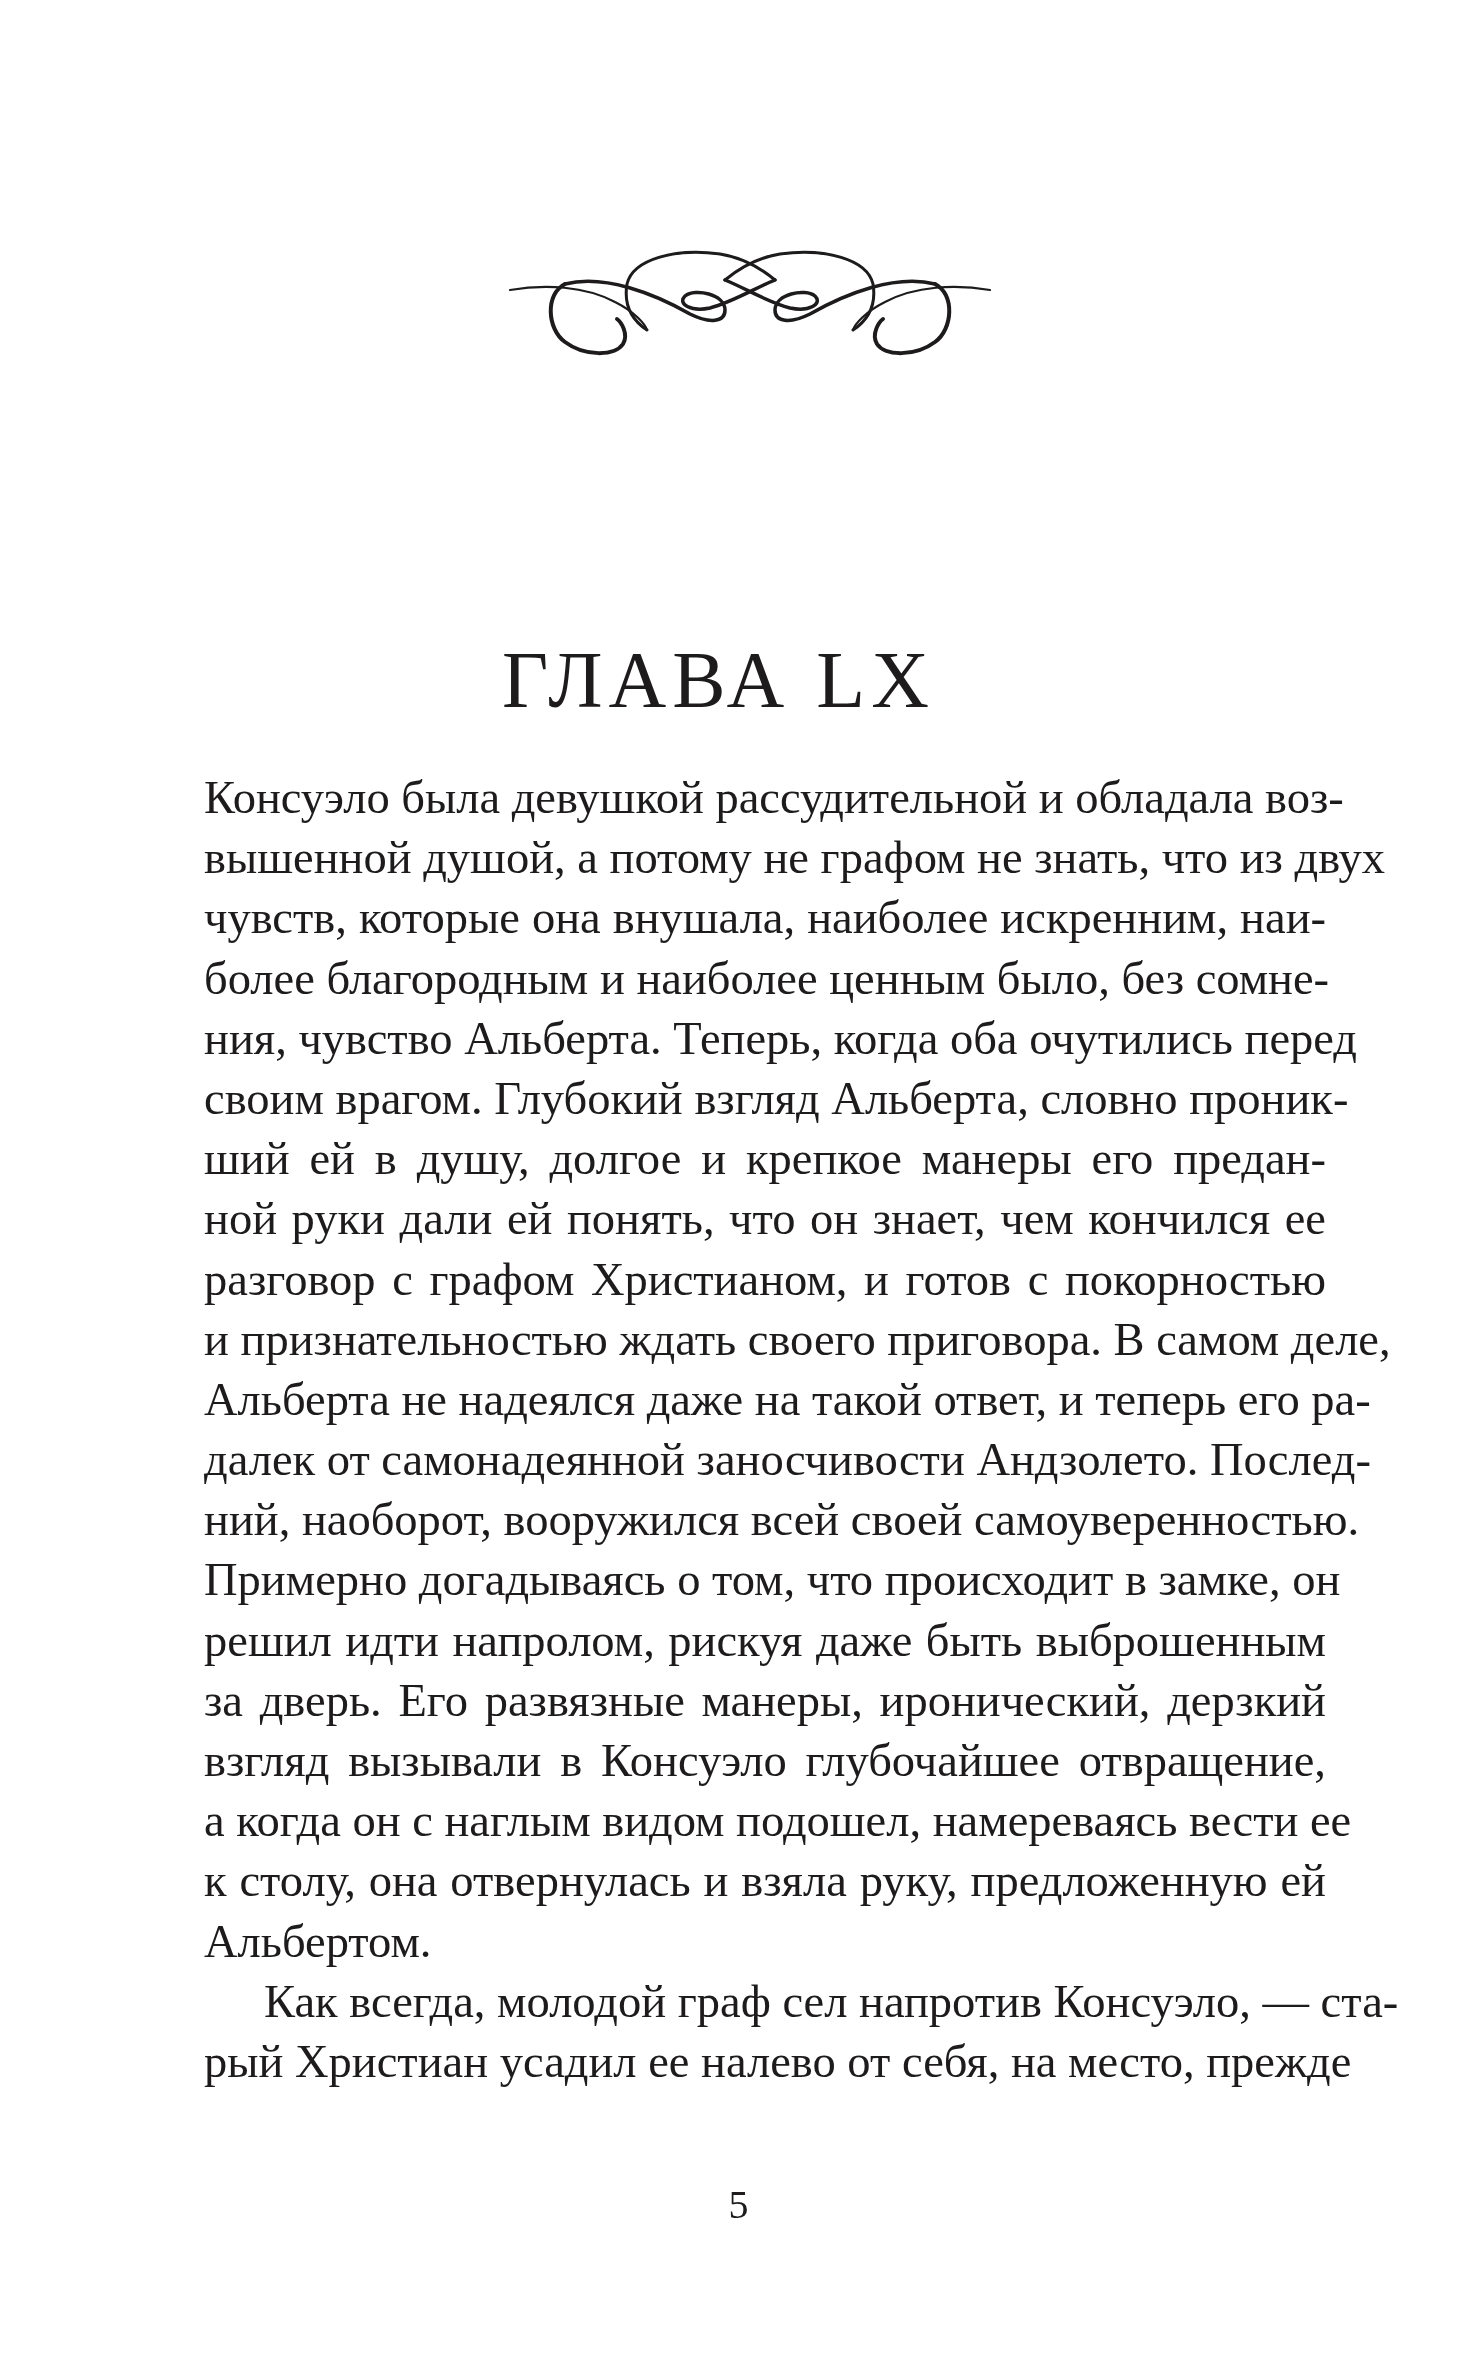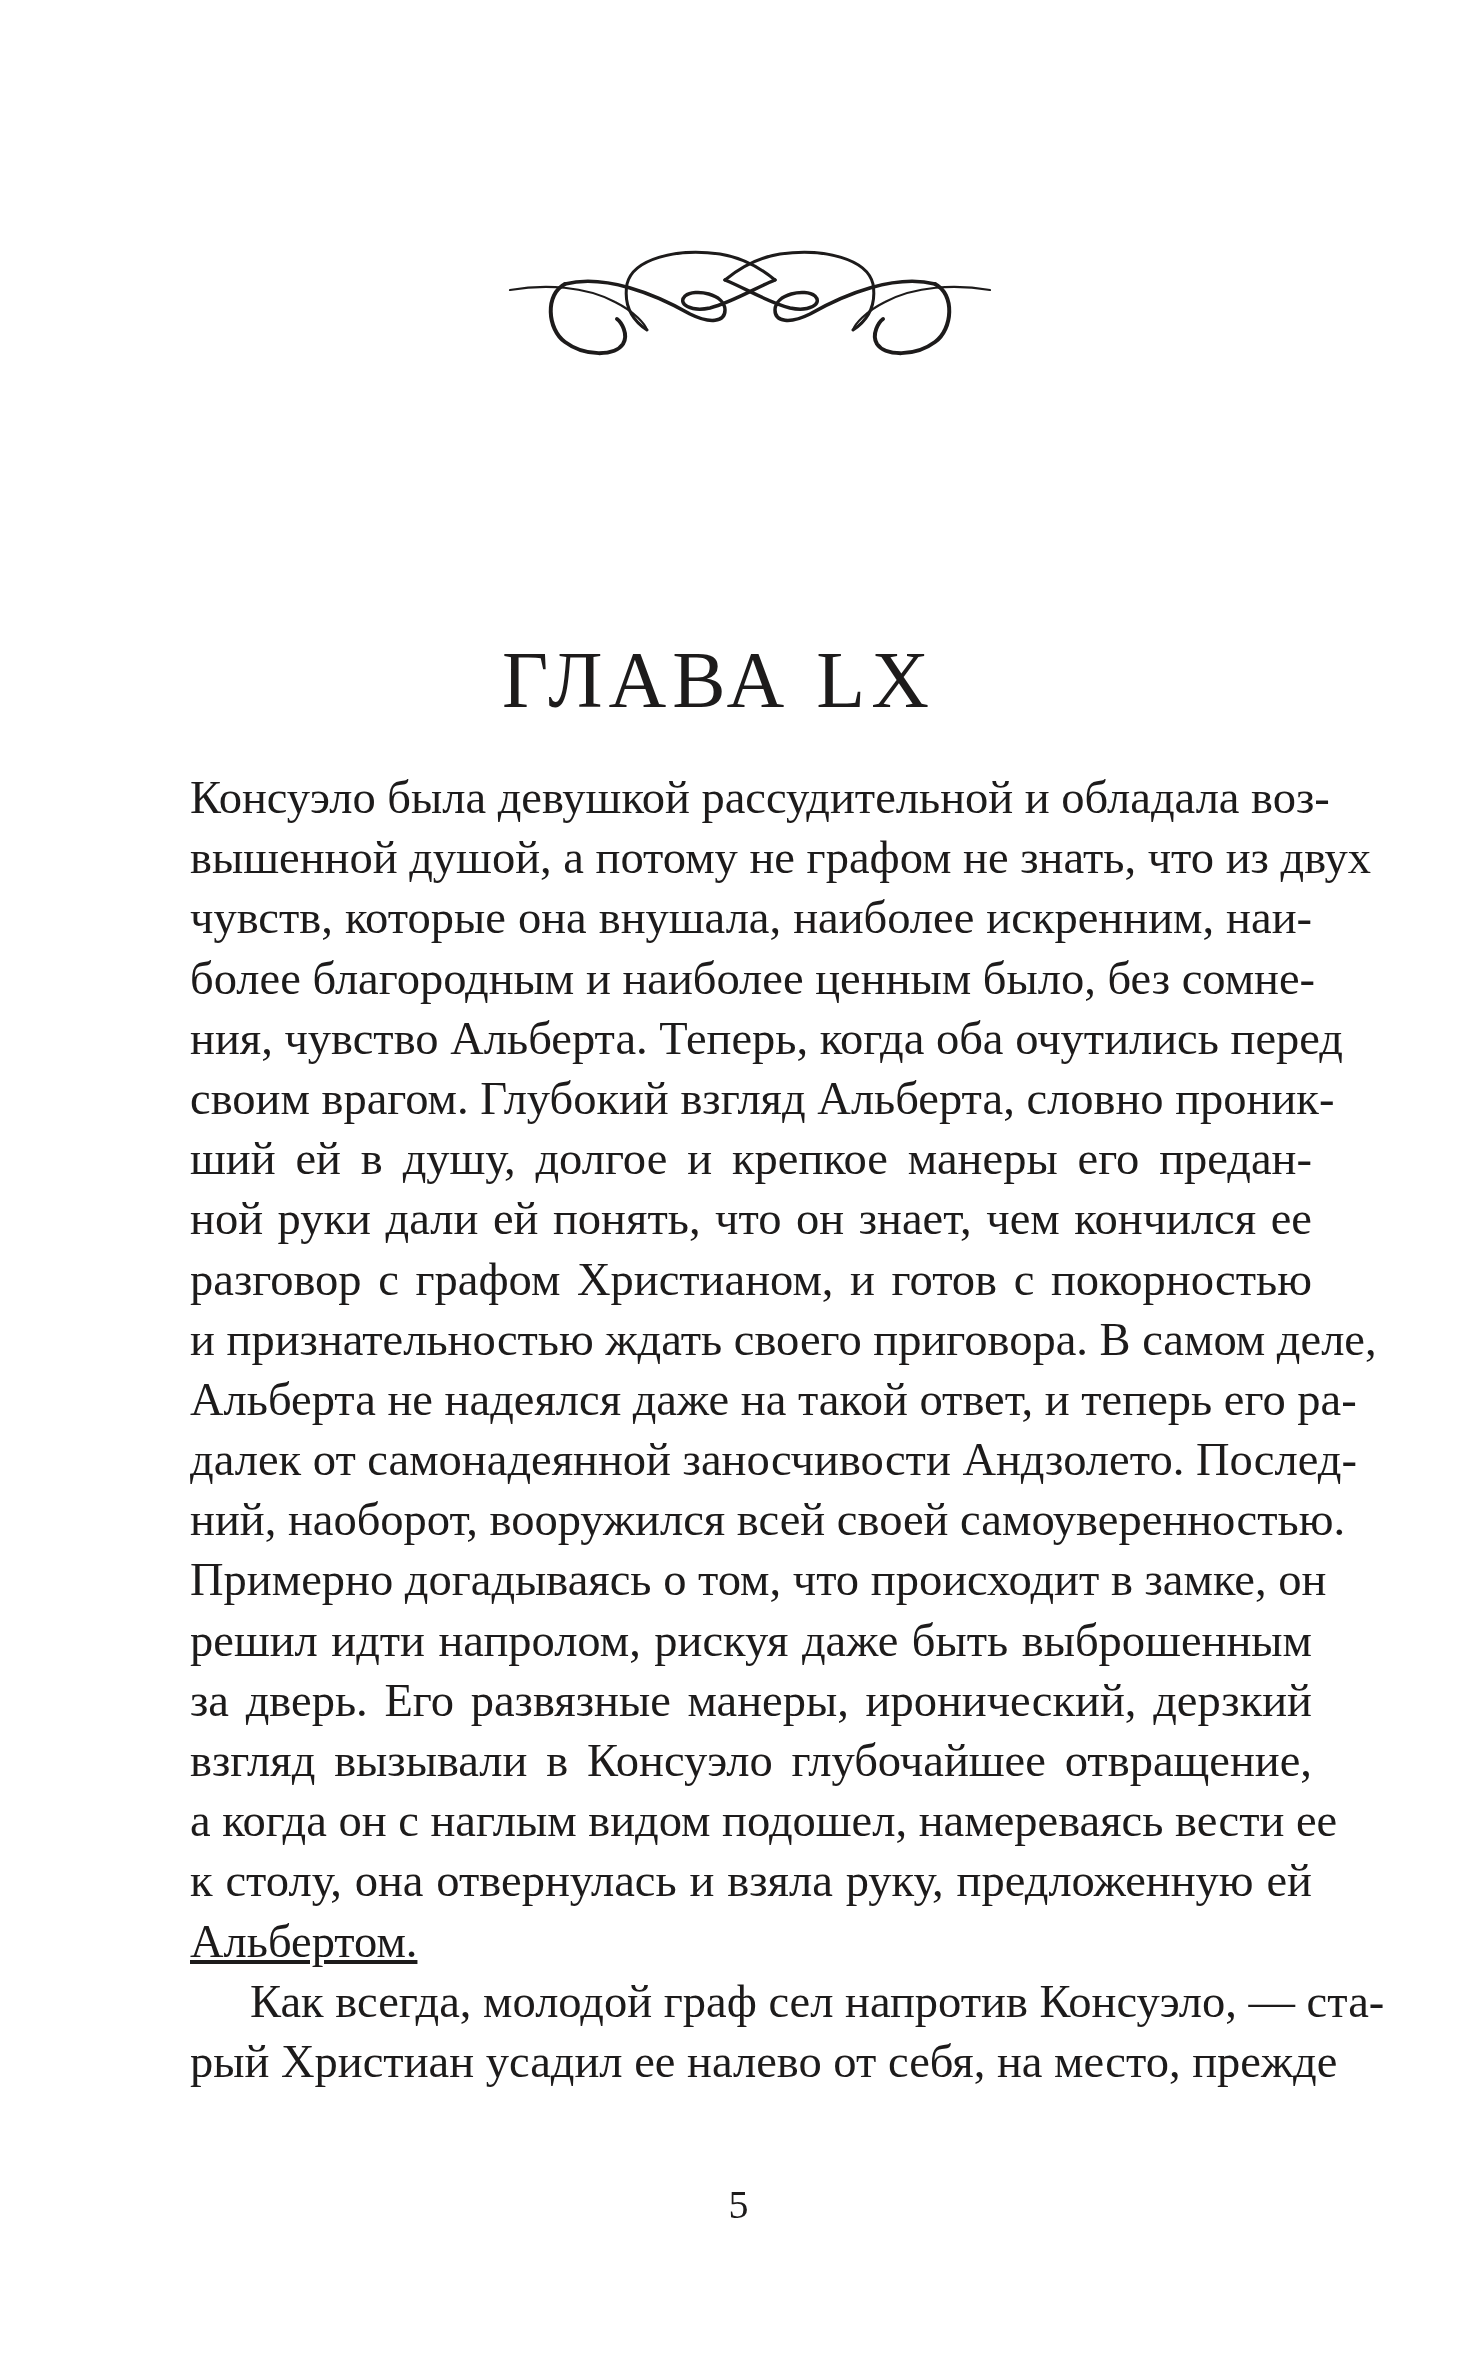--- a/index.html
+++ b/index.html
@@ -30,36 +30,35 @@
     top: 640px;
     text-align: center;
     font-size: 80px;
     letter-spacing: 6px;
     font-weight: normal;
     line-height: 1;
     margin: 0;
   }
   .text-block {
     position: absolute;
-    left: 190px;
+    left: 204px;
     top: 768px;
     width: 1122px;
   }
   .line {
     display: block;
     height: 60.2px;
     line-height: 60.2px;
     font-size: 46.5px;
     white-space: nowrap;
     text-align: justify;
     text-align-last: justify;
   }
   .line.last {
     text-align-last: left;
-    text-decoration: underline;
   }
   .line.indent {
     padding-left: 60px;
   }
   .page-number {
     position: absolute;
     left: 0;
     width: 1477px;
     top: 2185px;
     text-align: center;

